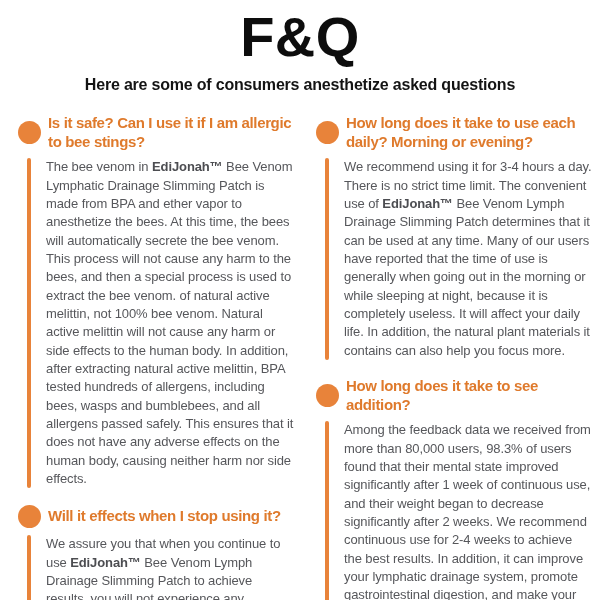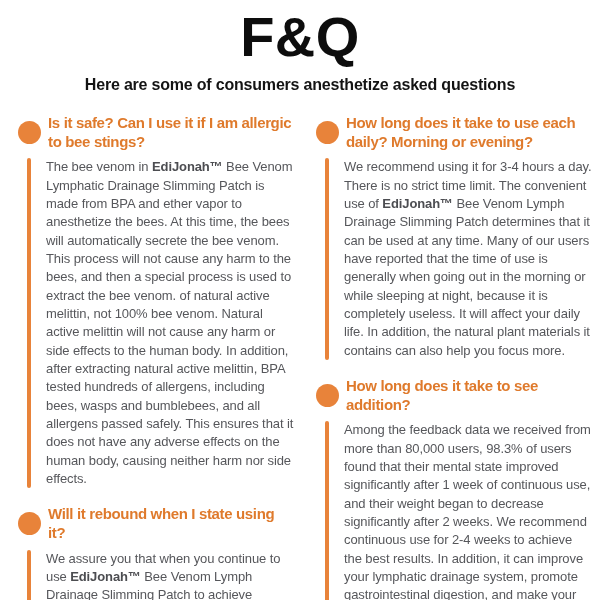--- a/index.html
+++ b/index.html
@@ -98,21 +98,21 @@
       </div>
       <div class="arow">
         <span class="vline"></span>
         <p class="a"><span>The bee venom in </span><span class="b">EdiJonah™</span><span> Bee Venom Lymphatic Drainage Slimming Patch is made from BPA and ether vapor to anesthetize the bees. At this time, the bees will automatically secrete the bee venom. This process will not cause any harm to the bees, and then a special process is used to extract the bee venom. of natural active melittin, not 100% bee venom. Natural active melittin will not cause any harm or side effects to the human body. In addition, after extracting natural active melittin, BPA tested hundreds of allergens, including bees, wasps and bumblebees, and all allergens passed safely. This ensures that it does not have any adverse effects on the human body, causing neither harm nor side effects.</span></p>
       </div>
     </article>
 
     <article class="faq">
       <div class="qrow">
         <span class="bullet"></span>
-        <h2 class="q">Will it rebound when I state using it?</h2>
+        <h2 class="q">Will it effects when I stop using it?</h2>
       </div>
       <div class="arow">
         <span class="vline"></span>
         <p class="a"><span>We assure you that when you continue to use </span><span class="b">EdiJonah™</span><span> Bee Venom Lymph Drainage Slimming Patch to achieve results, you will not experience any rebound even if you stop using it, because it has helped you improve your lymphatic circulation system and speed up your body’ s metabolism. Able to maintain a continuous fat burning state.</span></p>
       </div>
     </article>
 
   </section>
 
   <section class="col">

